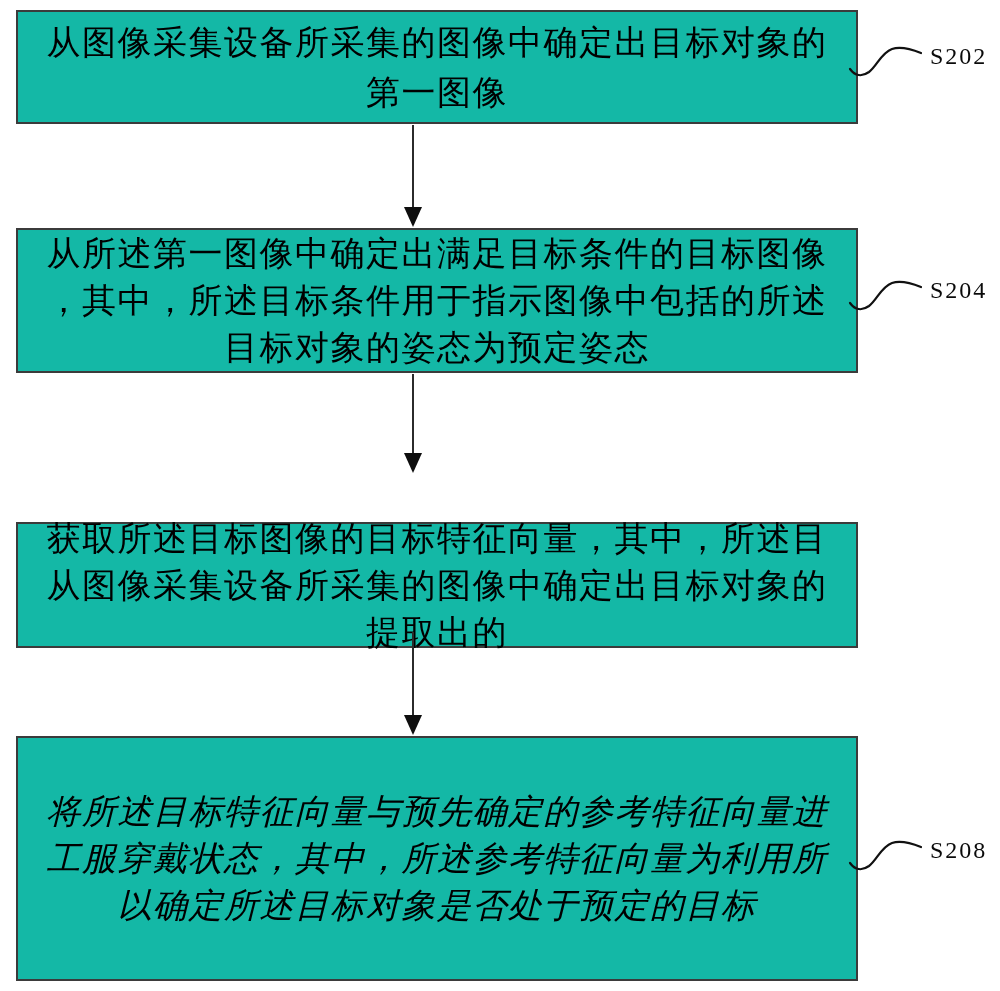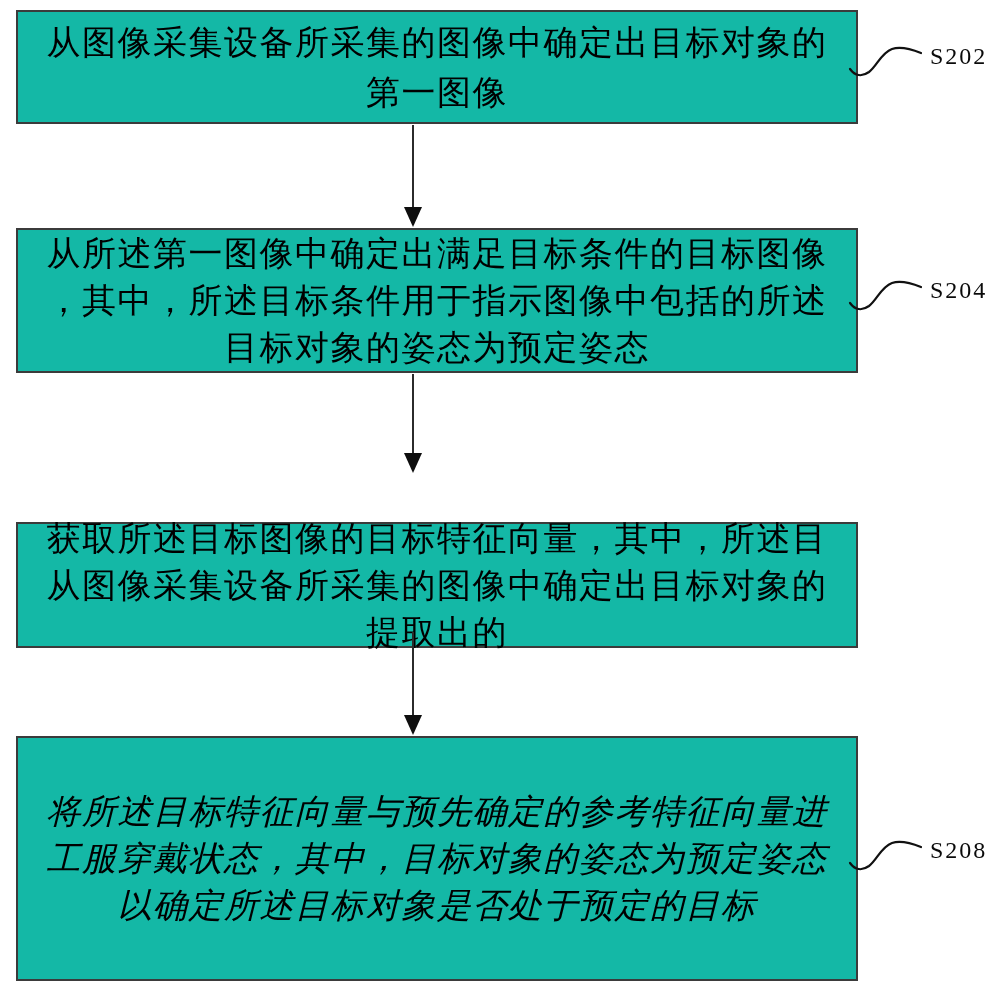--- a/index.html
+++ b/index.html
@@ -147,21 +147,21 @@
     <div class="line">提取出的</div>
   </div>
 
   <div class="arrow arrow3">
     <div class="shaft"></div>
     <div class="head"></div>
   </div>
 
   <div class="box box4">
     <div class="line">将所述目标特征向量与预先确定的参考特征向量进</div>
-    <div class="line">工服穿戴状态，其中，目标对象的姿态为预定姿态</div>
+    <div class="line">工服穿戴状态，其中，所述参考特征向量为利用所</div>
     <div class="line">以确定所述目标对象是否处于预定的目标</div>
   </div>
   <div class="label-group lg4">
     <svg class="squiggle" viewBox="0 0 76 40" aria-hidden="true">
       <path d="M2,28 C7,35 14,36 21,31 C29,25 33,12 44,8 C53,5 63,8 73,12"></path>
     </svg>
     <span class="step-label">S208</span>
   </div>
 
 </div>

